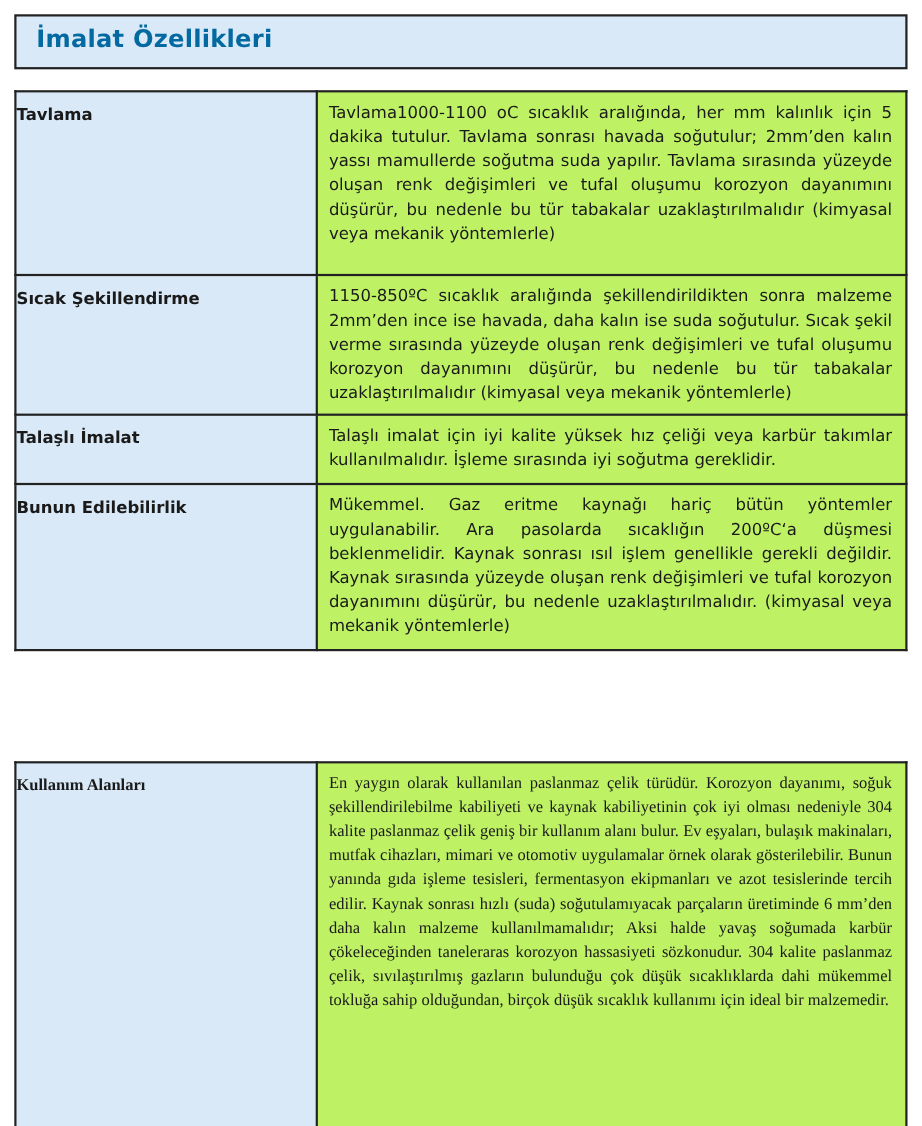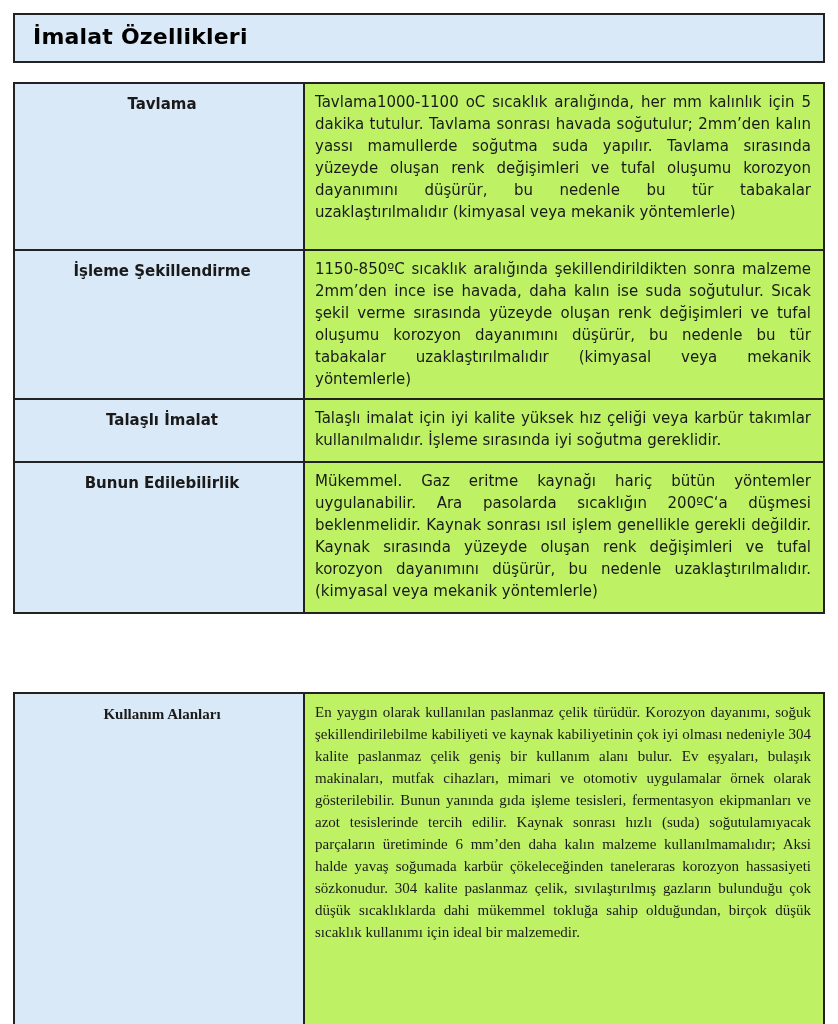--- a/index.html
+++ b/index.html
@@ -7,31 +7,31 @@
       width: 838px; height: 1024px; background: #ffffff;
       position: relative; overflow: hidden;
       font-family: "DejaVu Sans", sans-serif; color: #1a1a1a;
     }
     .title-box {
       position: absolute; left: 13px; top: 13px; width: 808px; height: 46px;
       border: 2px solid #222; background: #d9e9f7;
     }
     .title-box h1 {
       margin: 0; position: absolute; left: 18px; top: 9px;
-      font-size: 22px; font-weight: bold; letter-spacing: 0.2px; color: #000000;
+      font-size: 22px; font-weight: bold; letter-spacing: 0.2px; color: #0369a1;
     }
     table.spec {
       position: absolute; left: 13px; width: 812px;
       border-collapse: collapse; border: 2px solid #222;
       table-layout: fixed;
     }
     table.spec td { border: 2px solid #222; vertical-align: top; }
     td.label {
-      width: 262px; background: #d9e9f7; text-align: center;
-      font-weight: bold; font-size: 15px; padding: 9px 10px 0 16px;
+      width: 262px; background: #d9e9f7; text-align: left;
+      font-weight: bold; font-size: 15px; padding: 9px 10px 0 0;
       line-height: 22px;
     }
     td.content {
       background: #bef264; font-size: 15px; line-height: 22px;
       padding: 7px 12px 8px 10px; text-align: justify;
       text-align-last: left;
     }
     #t1 { top: 82px; }
     #t2 { top: 692px; font-family: Liberation Serif, serif; }
     #t1 tr.r-tavlama td { height: 150px; }
@@ -48,21 +48,21 @@
   <h1>İmalat Özellikleri</h1>
 </div>
 
 <table class="spec" id="t1">
   <tbody>
     <tr class="r-tavlama">
       <td class="label">Tavlama</td>
       <td class="content">Tavlama1000-1100 oC sıcaklık aralığında, her mm kalınlık için 5 dakika tutulur. Tavlama sonrası havada soğutulur; 2mm’den kalın yassı mamullerde soğutma suda yapılır. Tavlama sırasında yüzeyde oluşan renk değişimleri ve tufal oluşumu korozyon dayanımını düşürür, bu nedenle bu tür tabakalar uzaklaştırılmalıdır (kimyasal veya mekanik yöntemlerle)</td>
     </tr>
     <tr class="r-sicak">
-      <td class="label">İşleme Şekillendirme</td>
+      <td class="label">Sıcak Şekillendirme</td>
       <td class="content">1150-850ºC sıcaklık aralığında şekillendirildikten sonra malzeme 2mm’den ince ise havada, daha kalın ise suda soğutulur. Sıcak şekil verme sırasında yüzeyde oluşan renk değişimleri ve tufal oluşumu korozyon dayanımını düşürür, bu nedenle bu tür tabakalar uzaklaştırılmalıdır (kimyasal veya mekanik yöntemlerle)</td>
     </tr>
     <tr class="r-talasli">
       <td class="label">Talaşlı İmalat</td>
       <td class="content">Talaşlı imalat için iyi kalite yüksek hız çeliği veya karbür takımlar kullanılmalıdır. İşleme sırasında iyi soğutma gereklidir.</td>
     </tr>
     <tr class="r-kaynak">
       <td class="label">Bunun Edilebilirlik</td>
       <td class="content">Mükemmel. Gaz eritme kaynağı hariç bütün yöntemler uygulanabilir. Ara pasolarda sıcaklığın 200ºC‘a düşmesi beklenmelidir. Kaynak sonrası ısıl işlem genellikle gerekli değildir. Kaynak sırasında yüzeyde oluşan renk değişimleri ve tufal korozyon dayanımını düşürür, bu nedenle uzaklaştırılmalıdır. (kimyasal veya mekanik yöntemlerle)</td>
     </tr>

